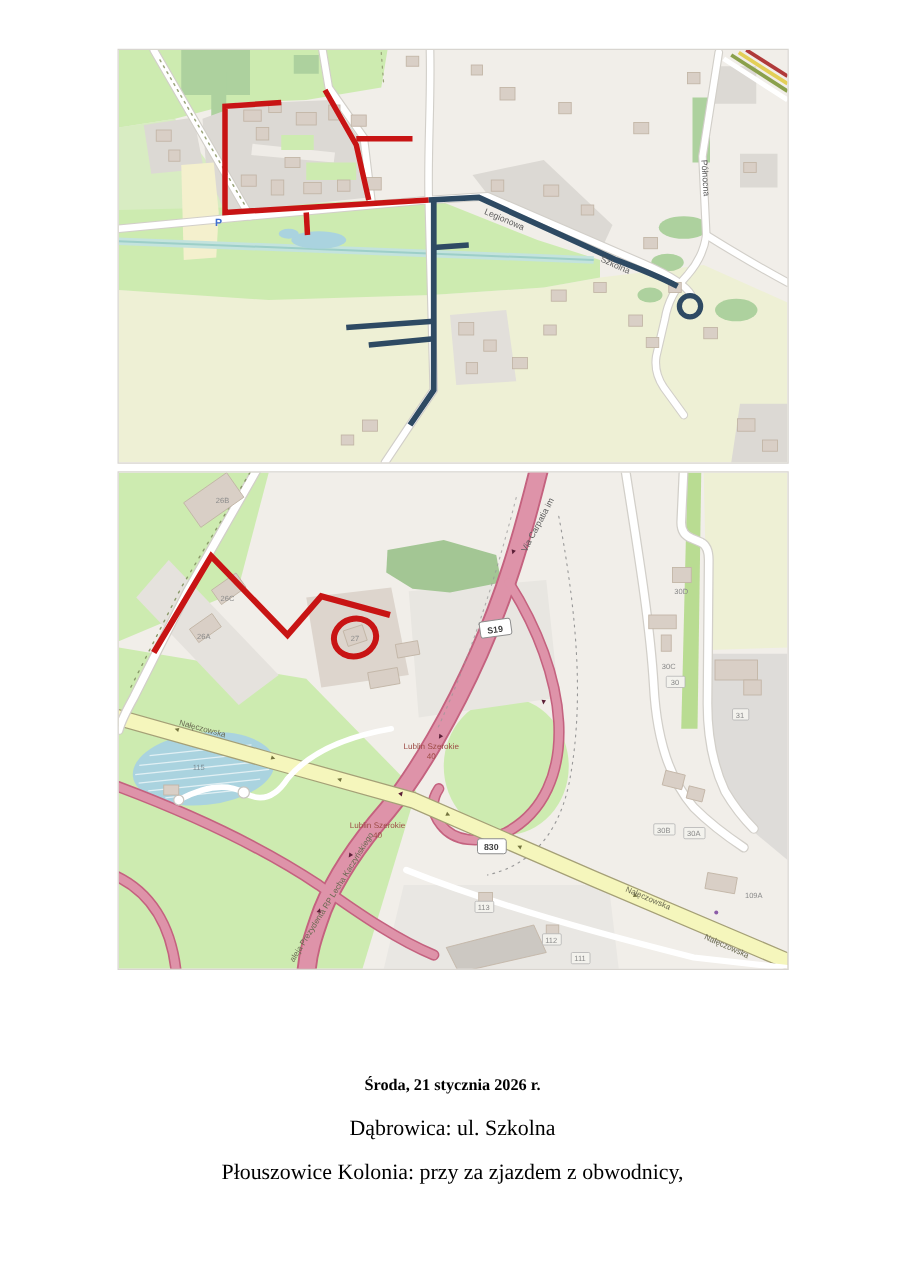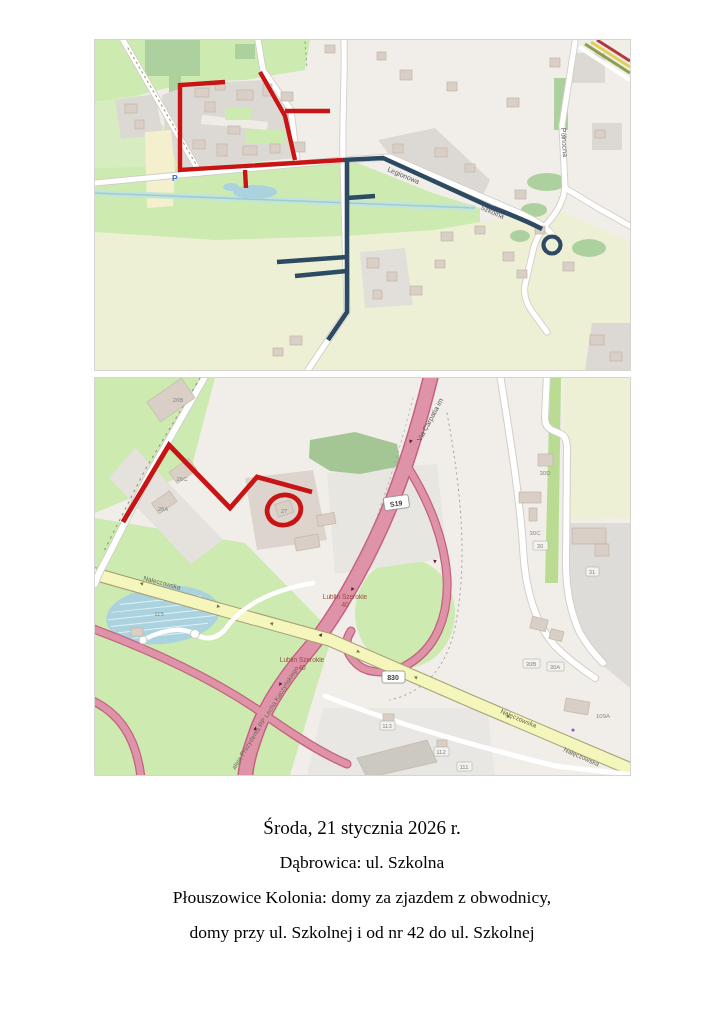--- a/index.html
+++ b/index.html
@@ -13,21 +13,21 @@
   svg{display:block;}
   svg text{font-family:"Liberation Sans", sans-serif;}
   .street-lbl{fill:#5c5c5c;font-size:7px;}
   .street-lbl-sm{fill:#6a6a52;font-size:6.5px;}
   .bldg-lbl{fill:#8a8a8a;font-size:6px;}
   .stop-lbl{fill:#9d4b45;font-size:6.5px;}
   .shield-txt{fill:#3c3c3c;font-size:7px;font-weight:bold;}
   .notice{
     position:absolute;left:0;right:0;top:810px;text-align:center;color:#000;
   }
-  .notice .title{font-weight:normal;font-size:19px;line-height:35px;}
+  .notice .title{font-weight:bold;font-size:13px;line-height:35px;margin-top:40px;}
   .notice .line{font-size:17.5px;line-height:35px;}
 </style>
 </head>
 <body>
 
 <div class="map-figure" id="map-top">
 <svg width="535" height="330" viewBox="0 0 535 330">
 
   <g>
     <rect x="0" y="0" width="535" height="330" fill="#f1eee9"></rect>
@@ -340,15 +340,14 @@
     <text class="bldg-lbl" fill="#6e6e6e" x="292" y="350" text-anchor="middle">113</text>
     <text class="bldg-lbl" fill="#6e6e6e" x="346" y="376" text-anchor="middle">112</text>
     <text class="bldg-lbl" fill="#6e6e6e" x="369" y="391" text-anchor="middle">111</text>
   </g>
 </svg>
 </div>
 
 <div class="notice">
   <div class="title">Środa, 21 stycznia 2026 r.</div>
   <div class="line">Dąbrowica: ul. Szkolna</div>
-  <div class="line">Płouszowice Kolonia: domy za zjazdem z obwodnicy,</div>
-  <div class="line">domy przy ul. Szkolnej i od nr 42 do ul. Szkolnej</div>
+  <div class="line">Płouszowice Kolonia: przy za zjazdem z obwodnicy,</div>
 </div>
 
 </body></html>

